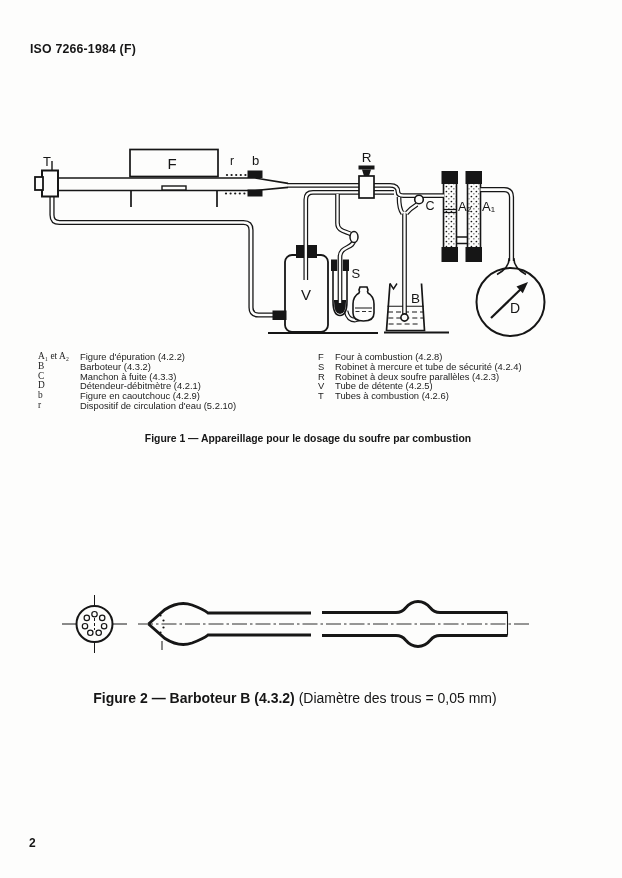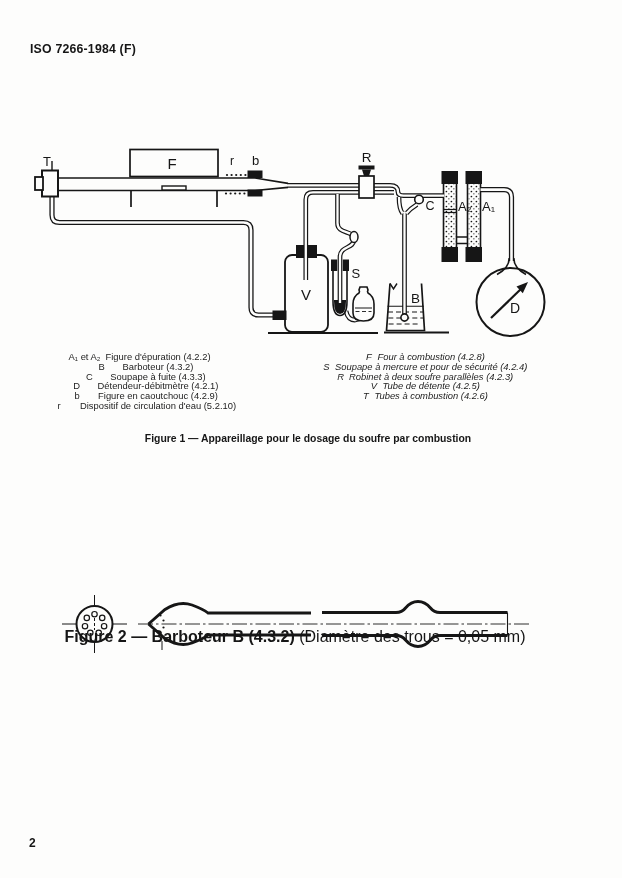--- a/index.html
+++ b/index.html
@@ -1,25 +1,25 @@
 <!DOCTYPE html>
 <html><head>
 <meta charset="utf-8">
 <style>
   html,body{margin:0;padding:0;}
   body{width:622px;height:878px;background:#fdfdfc;font-family:"Liberation Sans",sans-serif;color:#161616;}
   #page{position:relative;width:622px;height:878px;overflow:hidden;}
   #diagram{position:absolute;left:0;top:0;}
-  .abs{position:absolute;text-align:center;}
+  .abs{position:absolute;}
   .hdr{font-size:12.3px;font-weight:bold;letter-spacing:.2px;}
   .pagenum{font-size:12px;font-weight:bold;}
   .legend{font-size:9.4px;line-height:9.8px;color:#1c1c1c;}
   .legend .row{white-space:nowrap;}
   .legend .k{display:inline-block;vertical-align:top;}
-  .legend.left .k{width:42px;}
+  .legend.left .k{width:42px;font-family:Liberation Serif, serif;}
   .legend.right .k{width:17px;}
   .cap{font-size:10.4px;text-align:center;}
   .cap b{font-weight:bold;}
   
   .pk{fill:none;stroke:#161616;stroke-width:5.2;}
   .pw{fill:none;stroke:#fdfdfc;stroke-width:2.6;}
   .pk2{fill:none;stroke:#161616;stroke-width:4.7;}
   .pw2{fill:none;stroke:#fdfdfc;stroke-width:2.3;}
   .ln{stroke:#161616;fill:none;}
   .fw{fill:#fdfdfc;}
@@ -229,38 +229,38 @@
         <line x1="507.5" y1="612.5" x2="507.5" y2="635.5" class="ln" stroke-width="1.1"></line>
       </g>
     </g>
   </svg>
 
   <div class="abs hdr" style="left:30px;top:42px;">ISO 7266-1984 (F)</div>
 
   <div class="abs legend left" style="left:38px;top:352px;">
     <div class="row"><span class="k">A₁ et A₂</span><span>Figure d'épuration (4.2.2)</span></div>
     <div class="row"><span class="k">B</span><span>Barboteur (4.3.2)</span></div>
-    <div class="row"><span class="k">C</span><span>Soupape à fuite (4.3.3)</span></div>
+    <div class="row"><span class="k">C</span><span>Manchon à fuite (4.3.3)</span></div>
     <div class="row"><span class="k">D</span><span>Détendeur-débitmètre (4.2.1)</span></div>
     <div class="row"><span class="k">b</span><span>Figure en caoutchouc (4.2.9)</span></div>
     <div class="row"><span class="k">r</span><span>Dispositif de circulation d'eau (5.2.10)</span></div>
   </div>
 
-  <div class="abs legend right" style="left:318px;top:352px;font-style:italic;">
+  <div class="abs legend right" style="left:318px;top:352px;">
     <div class="row"><span class="k">F</span><span>Four à combustion (4.2.8)</span></div>
-    <div class="row"><span class="k">S</span><span>Soupape à mercure et pour de sécurité (4.2.4)</span></div>
+    <div class="row"><span class="k">S</span><span>Robinet à mercure et tube de sécurité (4.2.4)</span></div>
     <div class="row"><span class="k">R</span><span>Robinet à deux soufre parallèles (4.2.3)</span></div>
     <div class="row"><span class="k">V</span><span>Tube de détente (4.2.5)</span></div>
     <div class="row"><span class="k">T</span><span>Tubes à combustion (4.2.6)</span></div>
   </div>
 
   <div class="abs cap" style="left:0;width:616px;top:433px;">
     <b>Figure 1 — Appareillage pour le dosage du soufre par combustion</b>
   </div>
 
-  <div class="abs cap" style="left:0;width:590px;top:628px;font-size:16px;">
+  <div class="abs cap" style="left:0;width:590px;top:690px;font-size:14px;">
     <b>Figure 2 — Barboteur B (4.3.2)</b>
     <span>(Diamètre des trous = 0,05 mm)</span>
   </div>
 
   <div class="abs pagenum" style="left:29px;top:836px;">2</div>
 
 </div>
 
 </body></html>

